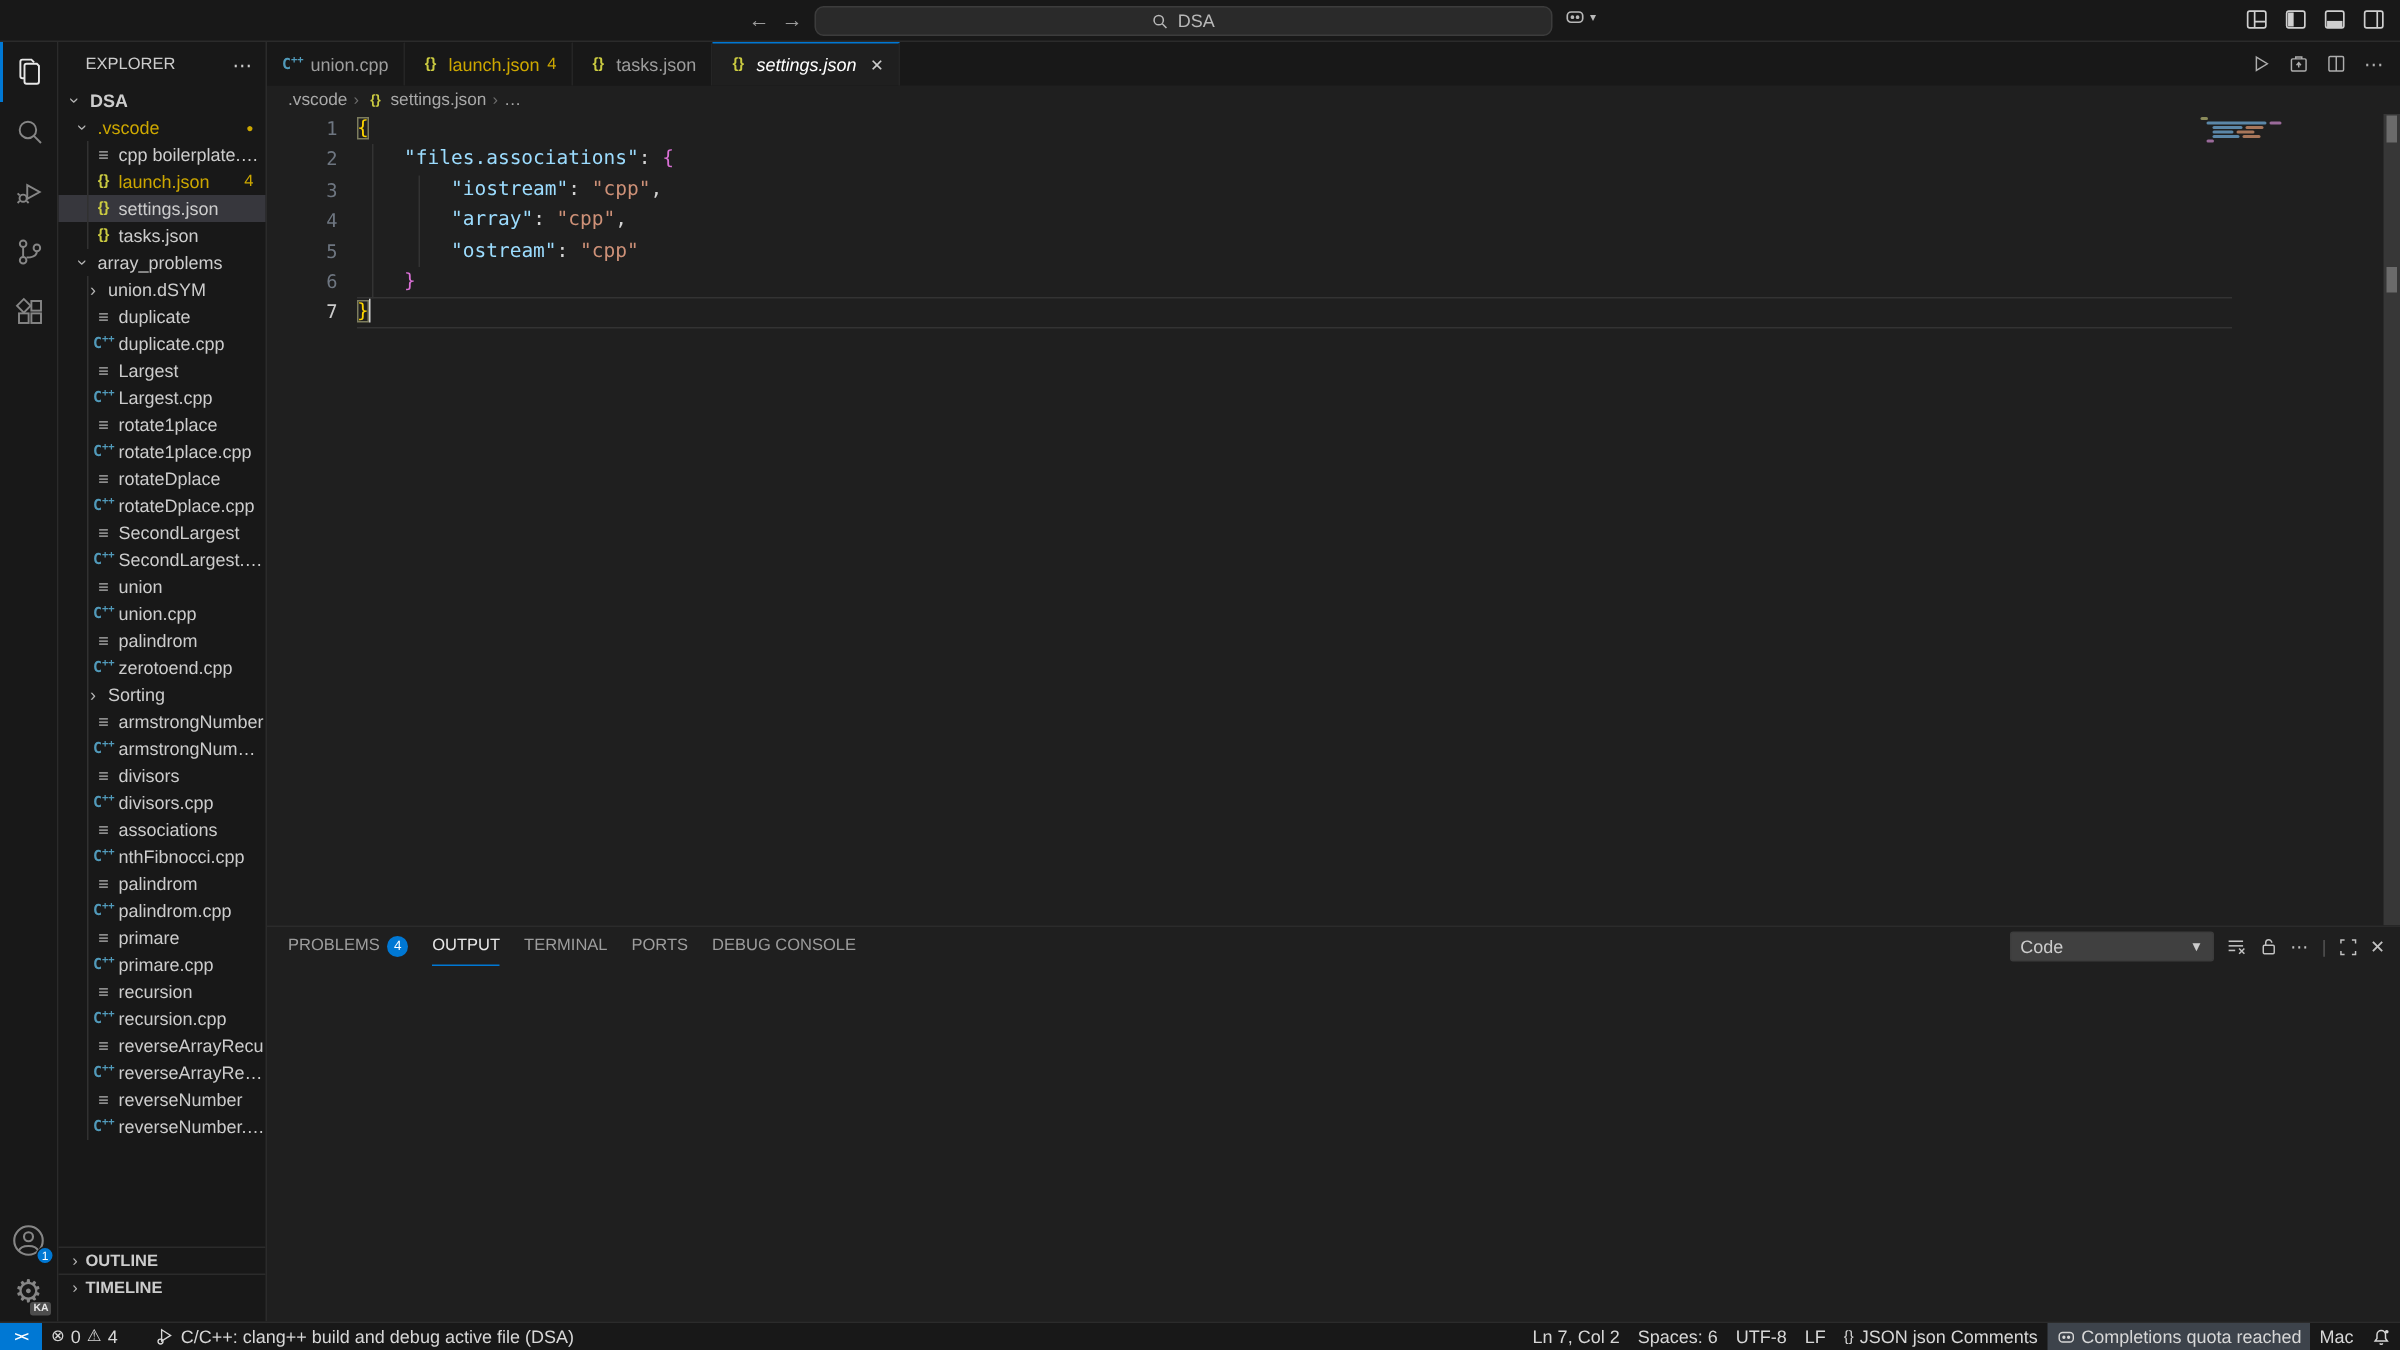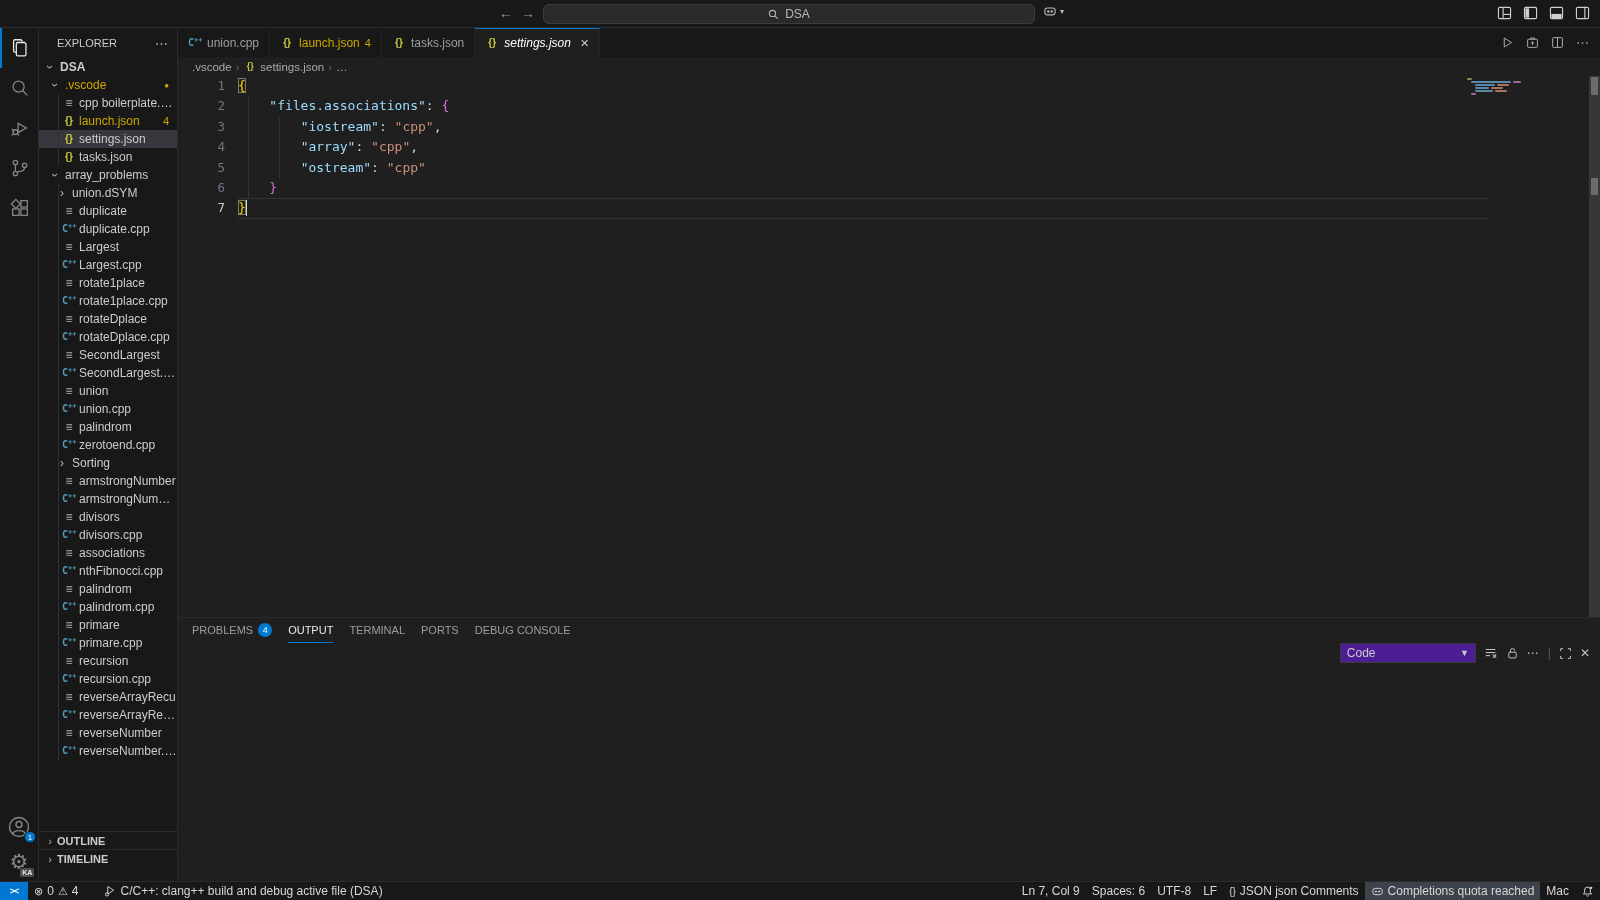--- a/index.html
+++ b/index.html
@@ -74,28 +74,28 @@
   .cursor { display:inline-block; width:1.5px; height:16px; background:#d4d4d4; vertical-align:middle; margin-top:-2px; }
   .iguide { position:absolute; width:1px; background:#333333; }
   #minimap { position:absolute; left:1289px; top:2px; width:70px; }
   #minimap .mrow { height:2px; margin-bottom:1px; display:flex; gap:2px; }
   #minimap .mseg { height:2px; border-radius:1px; }
   #vscroll { position:absolute; right:0; top:0; bottom:0; width:11px; background:#373737; }
   #vscroll .thumb { position:absolute; left:2px; width:7px; background:#6b6b6b; }
 
   
   #panel { position:absolute; left:178px; top:617px; right:0; bottom:19px; background:#1f1f1f; border-top:1px solid #2b2b2b; }
-  #panel-header { height:26px; display:flex; align-items:flex-start; padding:0 10px 0 14px;flex-direction:column; }
+  #panel-header { height:26px; display:flex; align-items:center; padding:0 10px 0 14px; }
   .ptab { font-size:11px; color:#9d9d9d; margin-right:16px; height:25px; line-height:25px; border-bottom:1px solid transparent; display:flex; align-items:center; gap:5px; }
   .ptab.active { color:#e7e7e7; border-bottom-color:#0078d4; }
   .pbadge { background:#0078d4; color:#fff; font-size:9px; border-radius:8px; min-width:14px; height:14px; display:flex; align-items:center; justify-content:center; padding:0 3px; }
   #panel-right { margin-left:auto; display:flex; align-items:center; gap:8px; }
   #filter-input { width:330px; height:20px; background:#313131; border:1px solid #3c3c3c; border-radius:2px; color:#cccccc; font-size:12px; padding:0 6px; outline:none; font-family:"Liberation Sans",sans-serif; }
   #filter-input::placeholder { color:#989898; }
-  #source-select { width:136px; height:20px; background:#4c1d95; border:1px solid #3c3c3c; border-radius:2px; color:#cccccc; font-size:12px; padding:0 6px; display:flex; align-items:center; }
+  #source-select { width:136px; height:20px; background:#404040; border:1px solid #3c3c3c; border-radius:2px; color:#cccccc; font-size:12px; padding:0 6px; display:flex; align-items:center; }
   #source-select .sel-chev { margin-left:auto; color:#cccccc; font-size:9px; }
   .pico { color:#c2c2c2; display:flex; align-items:center; font-size:12px; }
   .pico-sep { color:#555; }
 
   
   #statusbar { position:absolute; left:0; right:0; bottom:0; height:19px; background:#181818; border-top:1px solid #2b2b2b; display:flex; align-items:center; font-size:12px; color:#d7d7d7; }
   .sb-item { display:flex; align-items:center; gap:4px; padding:0 6px; height:100%; }
   #sb-remote { background:#0078d4; color:#fff; width:28px; justify-content:center; font-size:9px; font-weight:bold; letter-spacing:-1px; }
   .sb-right { margin-left:auto; display:flex; height:100%; }
   .sb-item.hl { background:#3d434b; }
@@ -605,21 +605,21 @@
     <span>
         <svg width="12" height="12" viewBox="0 0 16 16" fill="none" stroke="currentColor" stroke-width="1.2">
           <path d="M5 2 L13 7 L5 12 Z"></path>
           <circle cx="4" cy="12.5" r="2.2"></circle>
         </svg>
       </span>
     <span>C/C++: clang++ build and debug active file (DSA)</span>
   </div>
   <div class="sb-right" id="sb-right">
       <div class="sb-item">
-        <span>Ln 7, Col 9</span>
+        <span>Ln 7, Col 2</span>
       </div>
       <div class="sb-item">
         <span>Spaces: 6</span>
       </div>
       <div class="sb-item">
         <span>UTF-8</span>
       </div>
       <div class="sb-item">
         <span>LF</span>
       </div>

